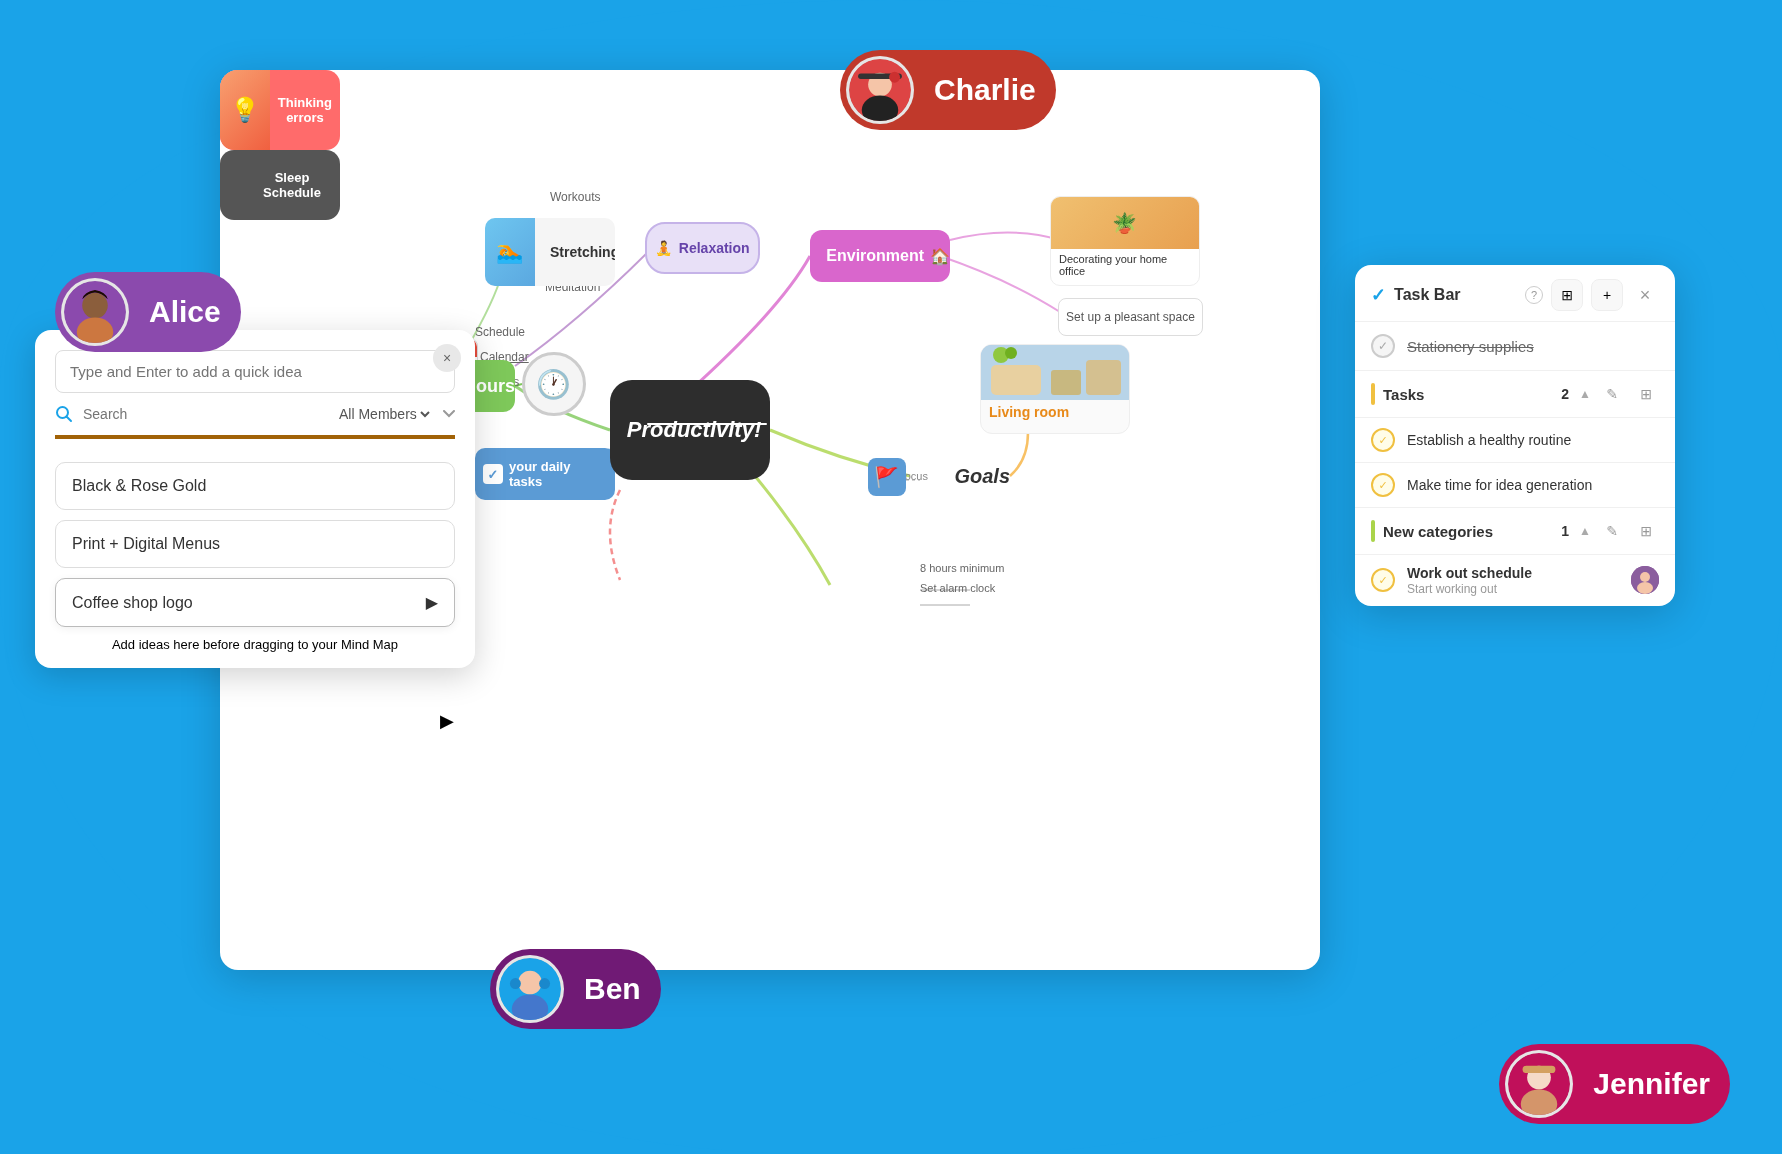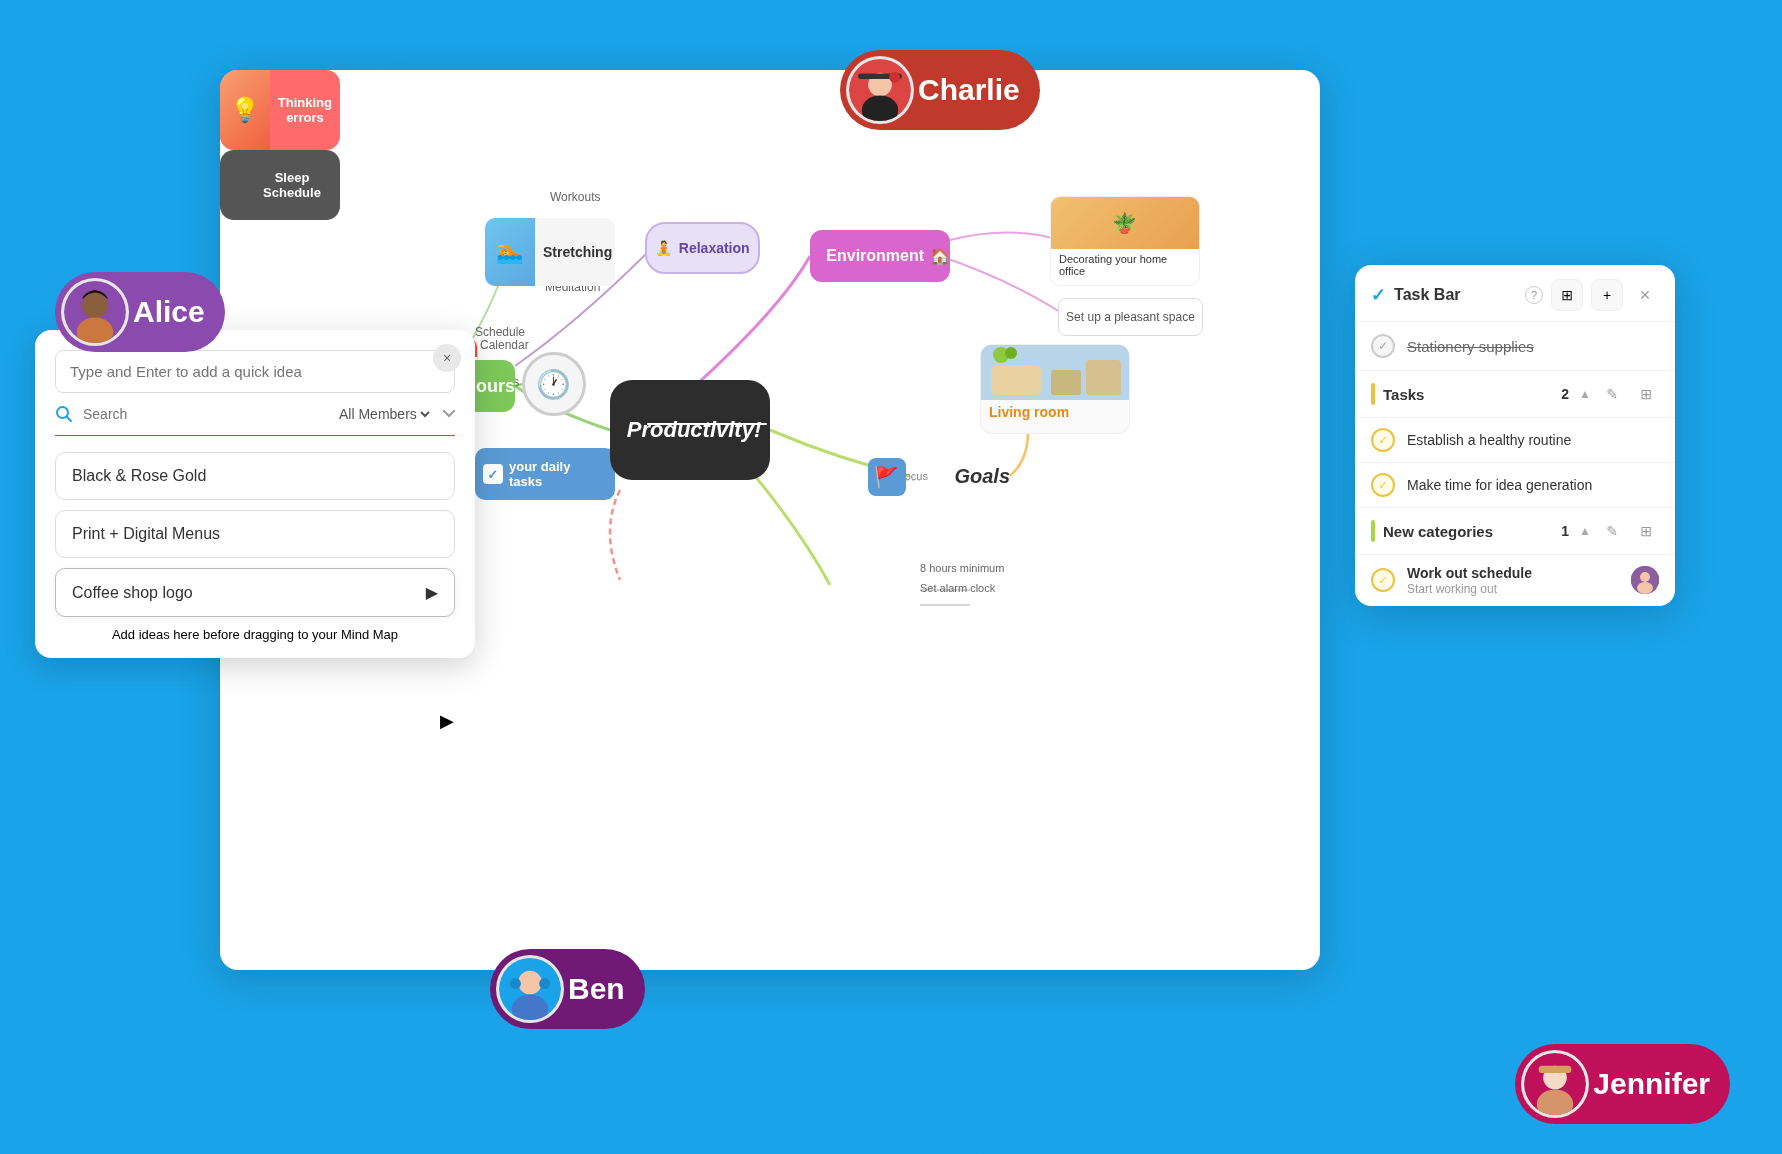--- a/index.html
+++ b/index.html
@@ -205,21 +205,21 @@
       width: 50px;
       height: 68px;
       background: linear-gradient(135deg, #6ec6f0 0%, #5ba8e0 100%);
       display: flex;
       align-items: center;
       justify-content: center;
       font-size: 22px;
       flex-shrink: 0;
     }
     .stretching-card-label {
-      padding: 0 8px;
+      padding: 0 15px;
       font-size: 14px;
       font-weight: 600;
       color: #333;
     }
 
     
     .relaxation-node {
       position: absolute;
       top: 152px;
       left: 425px;
@@ -405,22 +405,22 @@
       padding: 12px 14px;
       font-size: 15px;
       color: #aaa;
       outline: none;
       margin-bottom: 12px;
     }
     .search-row {
       display: flex;
       align-items: center;
       gap: 10px;
-      margin-bottom: 16px;
-      border-bottom: 1px solid #a16207;
+      margin-bottom: 23px;
+      border-bottom: 4px solid #a16207;
       padding-bottom: 12px;
     }
     .search-input {
       border: none;
       outline: none;
       font-size: 14px;
       color: #888;
       flex: 1;
     }
     .members-select {
@@ -647,21 +647,21 @@
     }
 
     
     .user-bubble {
       position: absolute;
       display: flex;
       align-items: center;
       border-radius: 50px;
       padding: 6px 20px 6px 6px;
       z-index: 30;
-      gap: 4px;
+      gap: 20px;
     }
     .user-avatar {
       width: 68px;
       height: 68px;
       border-radius: 50%;
       background: #ccc;
       overflow: hidden;
       flex-shrink: 0;
       display: flex;
       align-items: center;
@@ -790,21 +790,21 @@
     <path d="M 720 186 Q 790 210 840 242" stroke="#d966cc" stroke-width="2" fill="none" opacity="0.6"></path>
 
     <line x1="650" y1="410" x2="700" y2="410" stroke="#aaa" stroke-width="1" stroke-dasharray="3,3"></line>
 
     <line x1="700" y1="520" x2="750" y2="520" stroke="#aaa" stroke-width="1"></line>
     <line x1="700" y1="535" x2="750" y2="535" stroke="#aaa" stroke-width="1"></line>
   </svg>
 
   <div class="workouts-label" style="top:120px; left:330px;">Workouts</div>
   <div class="branch-label" style="top:255px; left:255px;">Schedule</div>
-  <div class="branch-label" style="top:268px; left:260px;">Calendar</div>
+  <div class="branch-label" style="top:280px; left:260px;text-decoration:underline;">Calendar</div>
   <div class="branch-label" style="top:305px; left:262px;">Breaks</div>
   <div class="branch-label" style="top:210px; left:325px;">Meditation</div>
   <div class="key-focus-label" style="top:400px; left:656px;">Key Focus</div>
   <div class="small-label" style="top:492px; left:700px;">8 hours minimum</div>
   <div class="small-label" style="top:512px; left:700px;">Set alarm clock</div>
 
   <div class="calendar-card">
     <div class="calendar-header"></div>
     <div class="calendar-number">20</div>
   </div>

